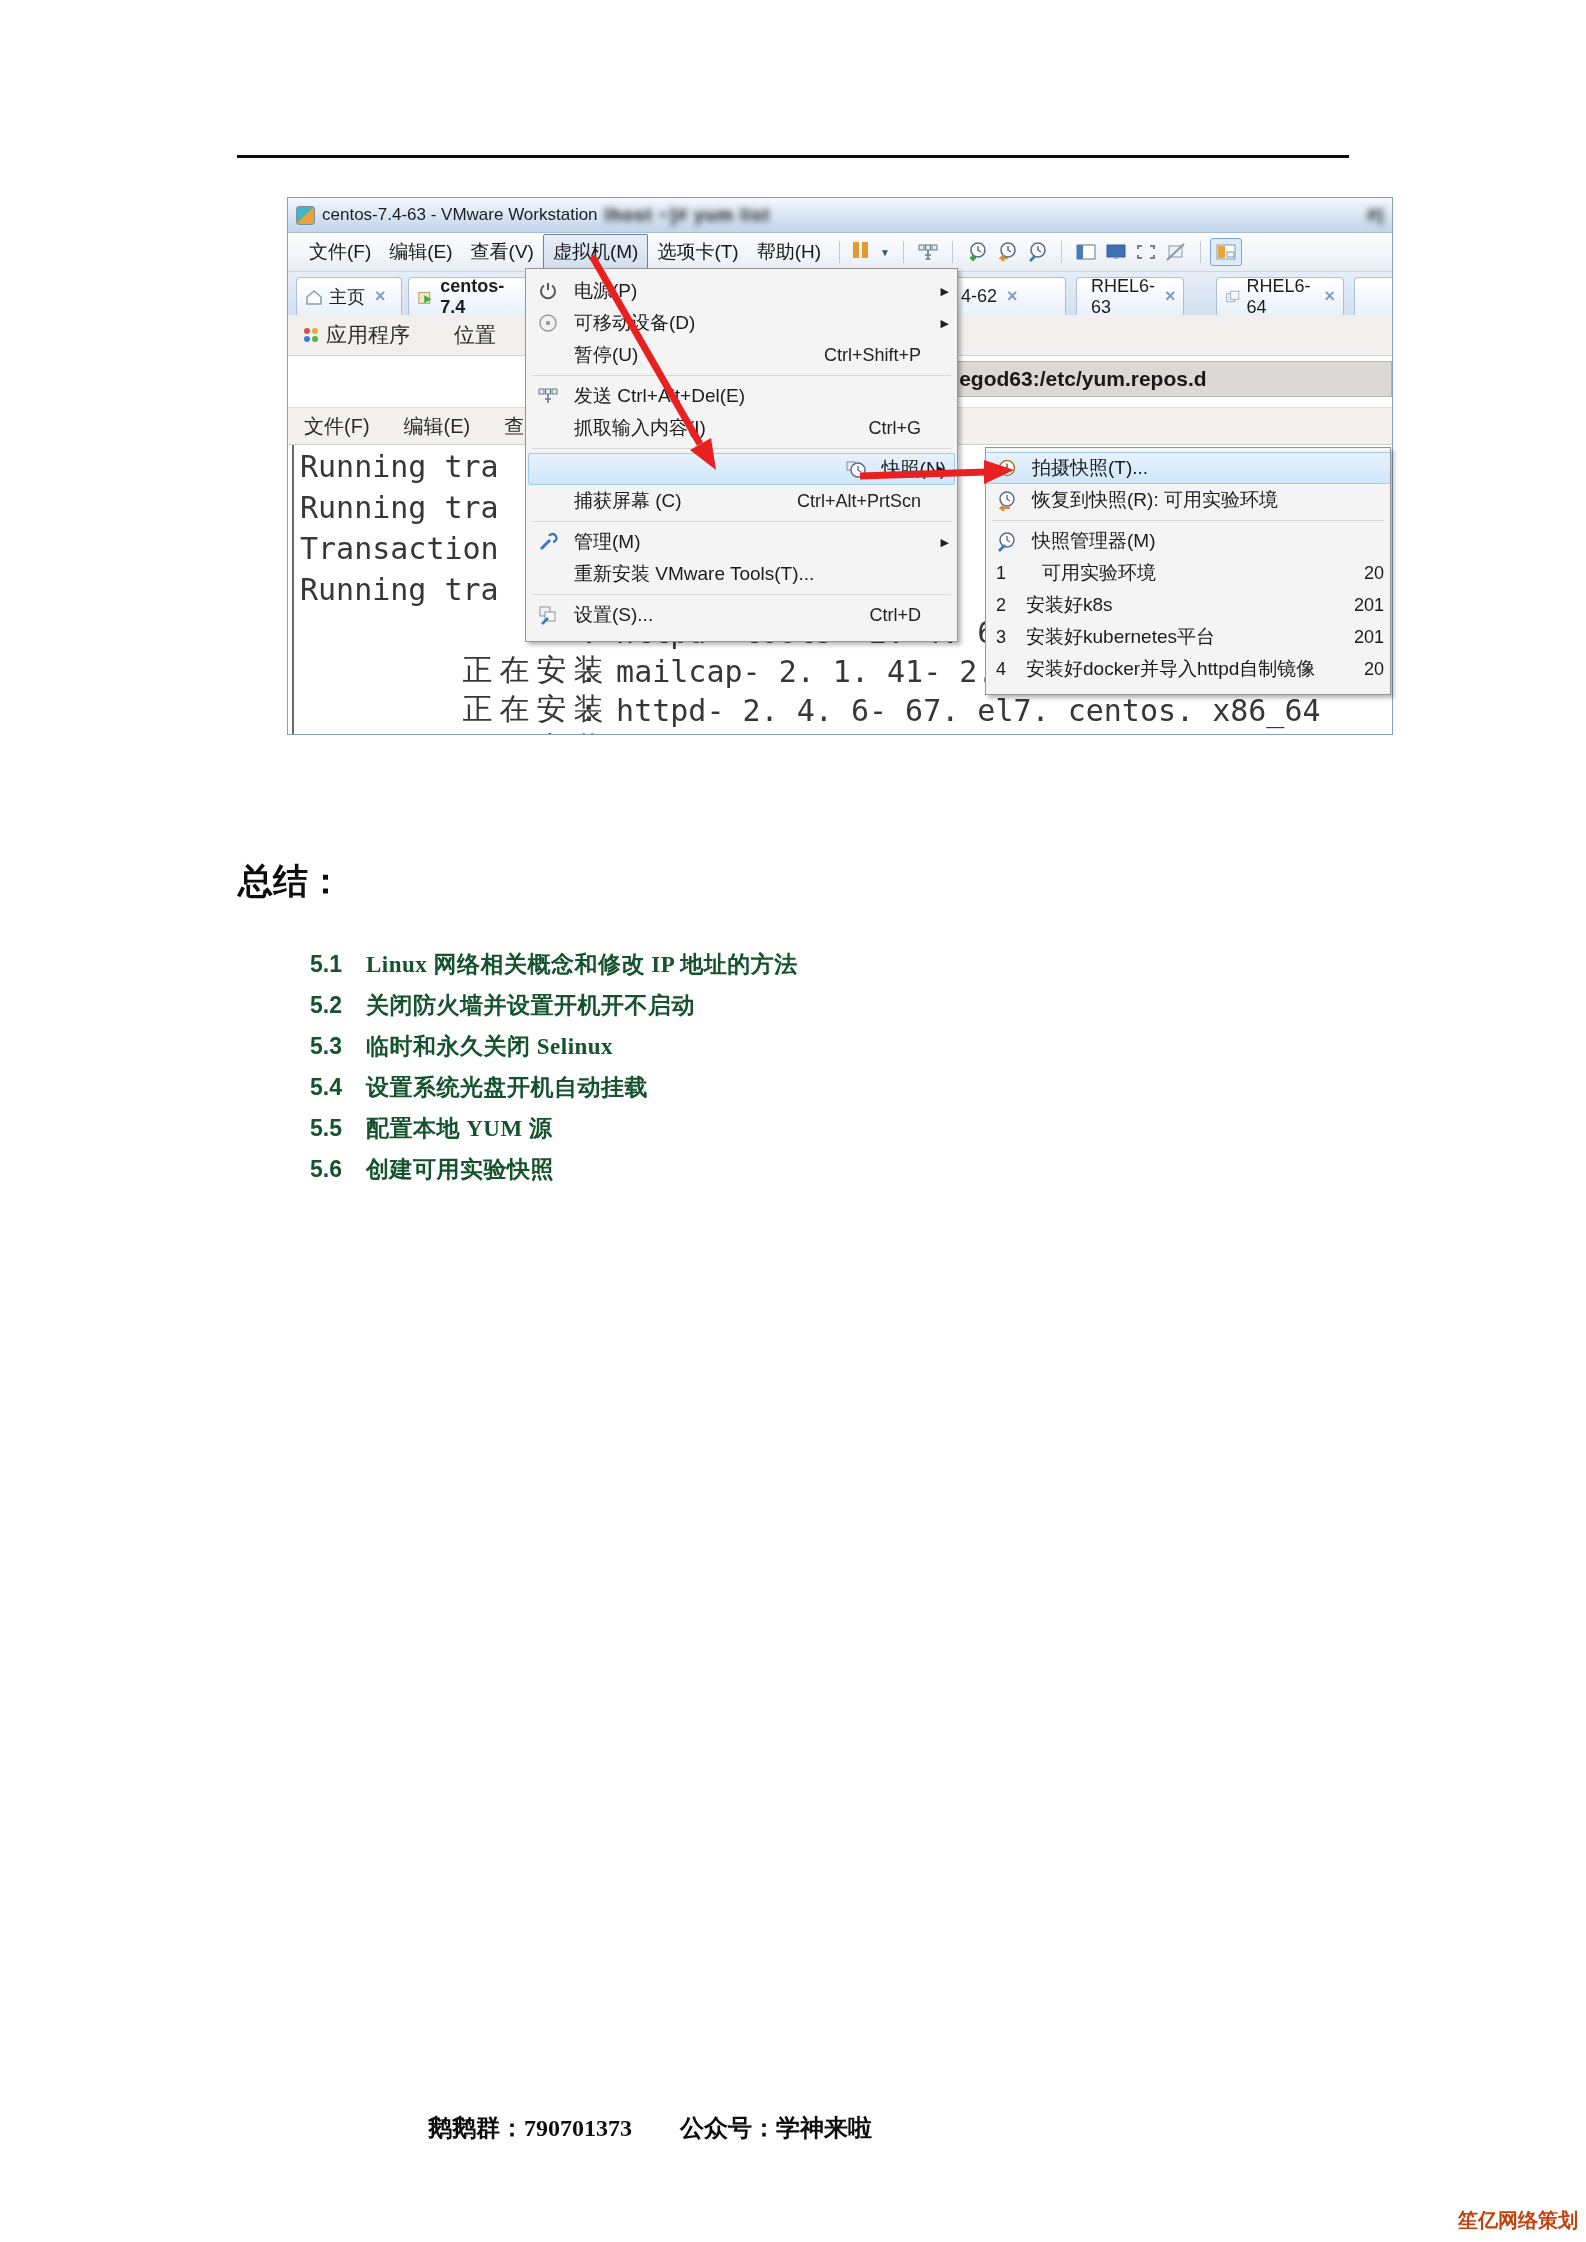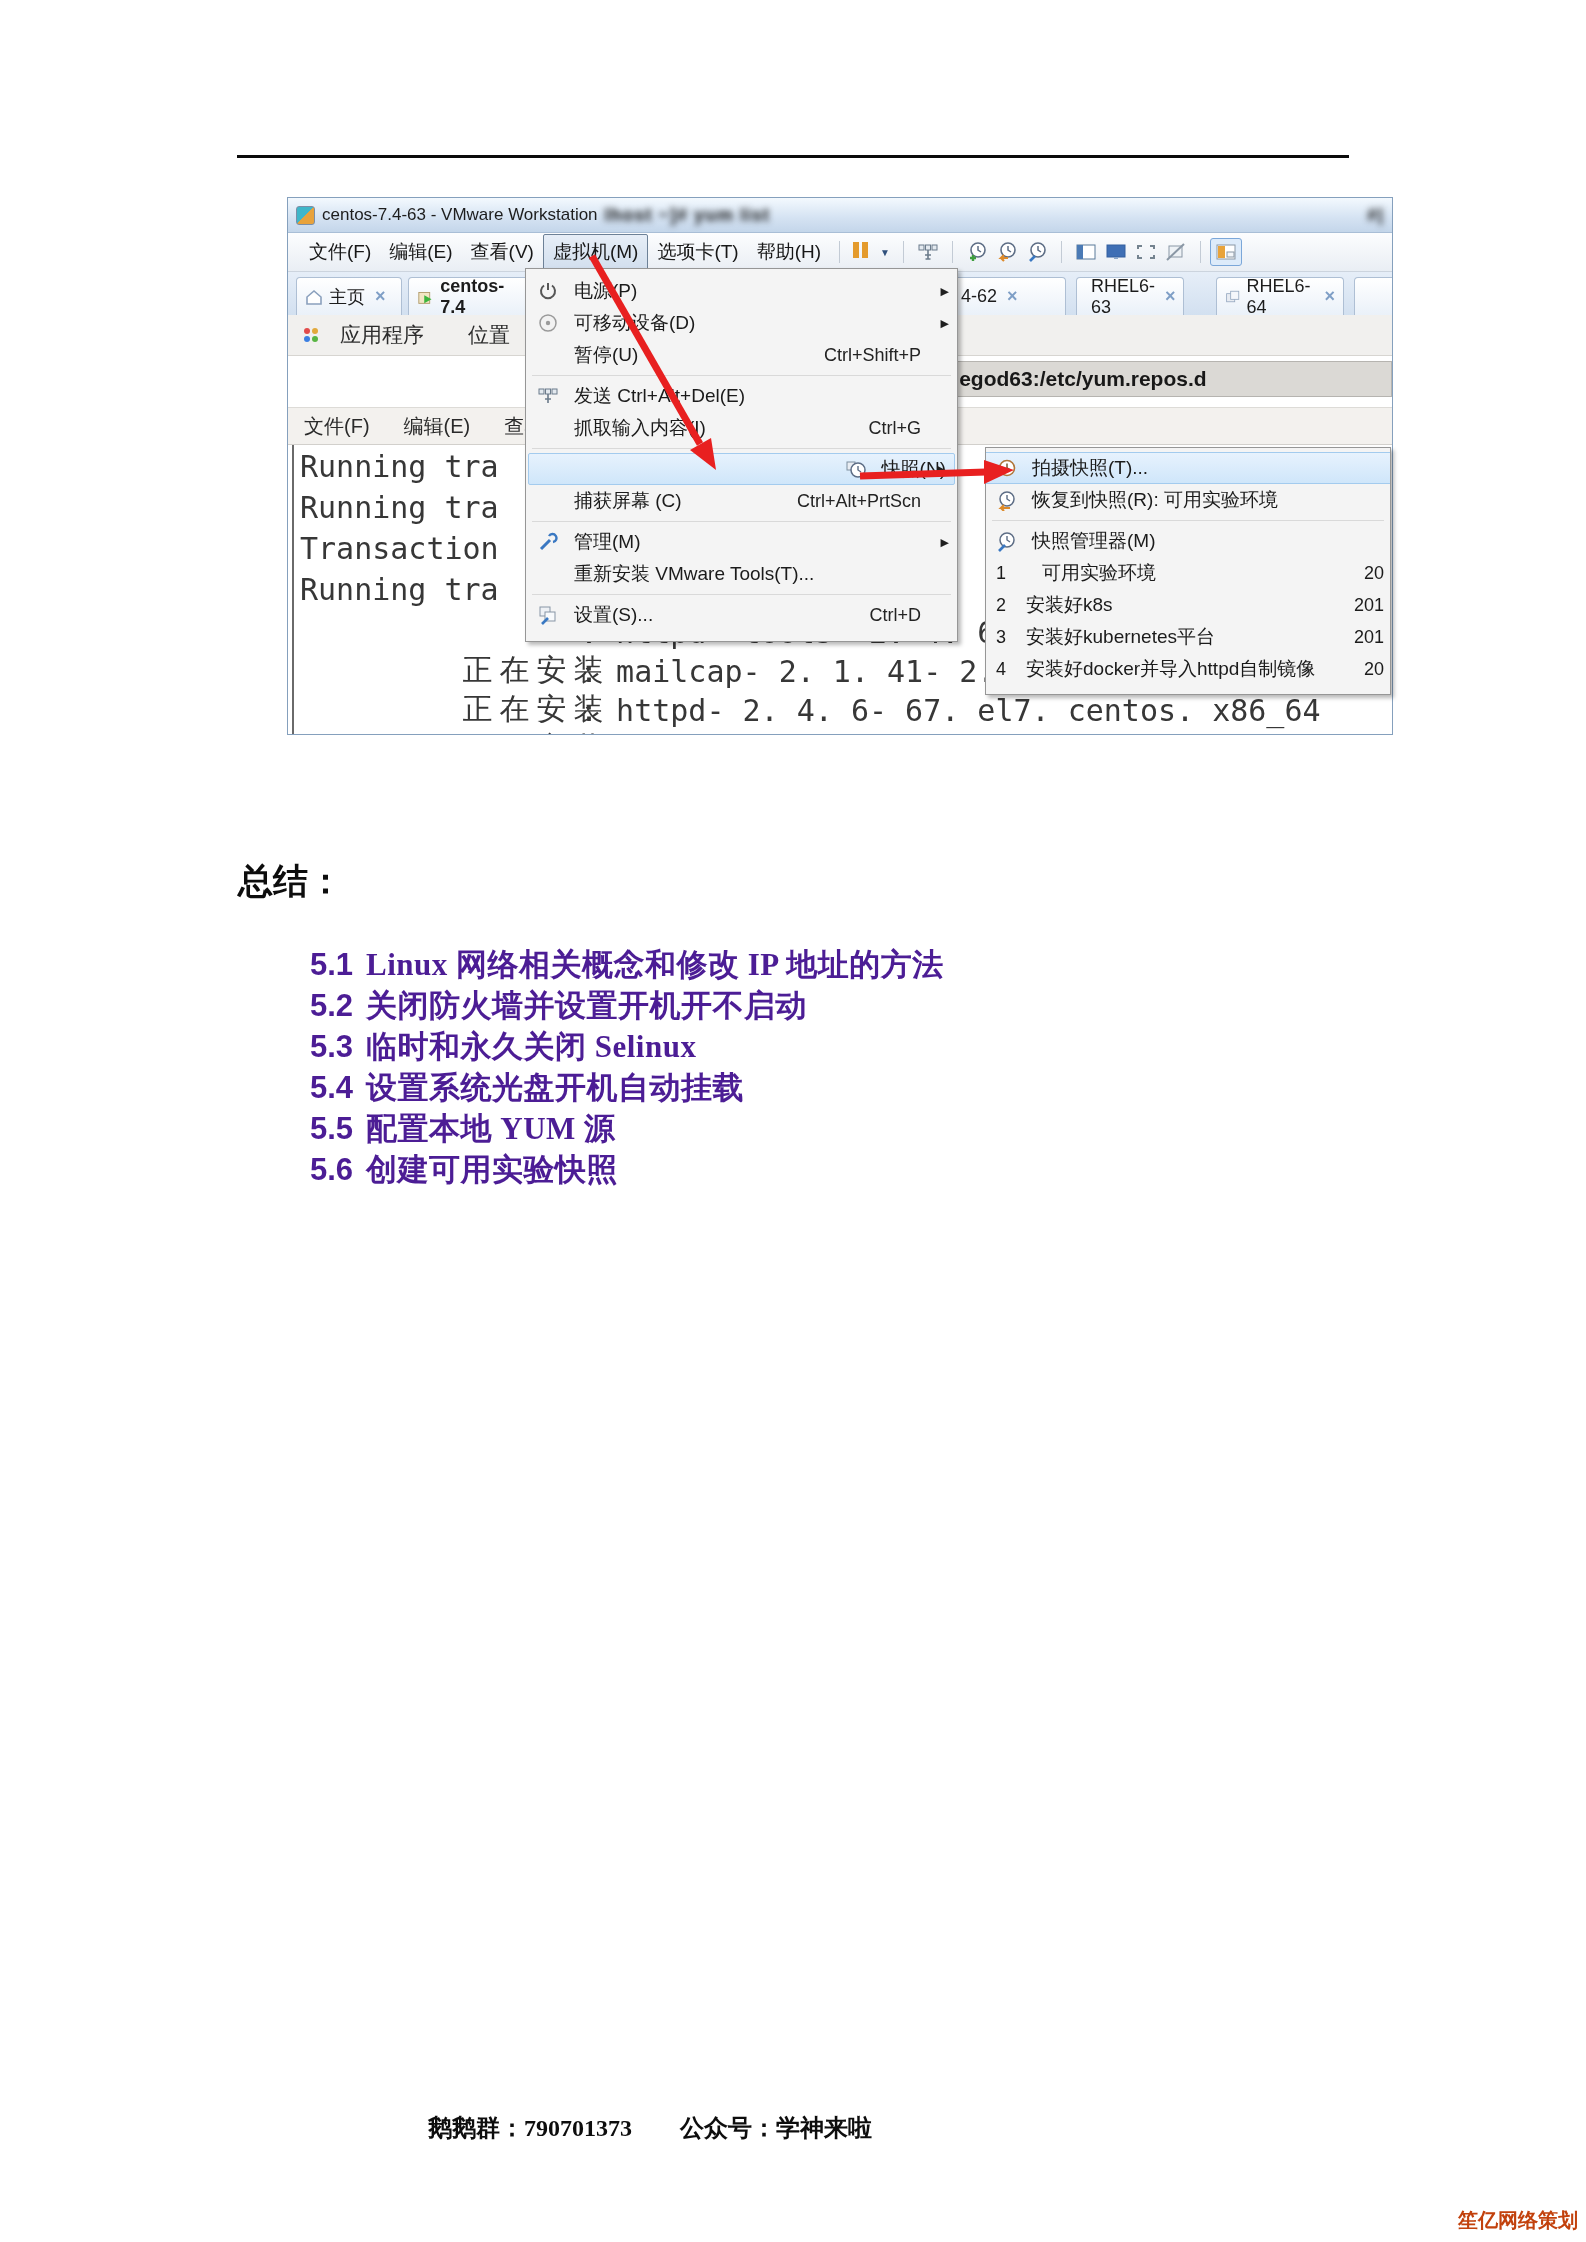--- a/index.html
+++ b/index.html
@@ -32,21 +32,21 @@
           border-bottom:1px solid #b7c6d9;}
   .tab{position:absolute;top:5px;height:38px;background:linear-gradient(#ffffff,#eaf1f9);
        border:1px solid #aebfd4;border-bottom:none;border-radius:4px 4px 0 0;
        display:flex;align-items:center;padding:0 8px;gap:6px;font-size:18px;color:#1c1c1c;box-sizing:border-box;}
   .tab .x{color:#7f9fc6;font-weight:bold;font-size:18px;margin-left:4px;}
   .tab .bold{font-weight:bold;}
 
   .screen{position:absolute;left:0;top:117px;width:100%;height:419px;background:#fff;}
   .gnomebar{height:40px;background:#f1f0ee;border-bottom:1px solid #d7d5d1;display:flex;
             align-items:center;gap:44px;padding-left:14px;font-size:21px;color:#2c2c2c;}
-  .gnomeapps{display:flex;align-items:center;gap:20px;}
+  .gnomeapps{display:flex;align-items:center;gap:6px;}
   .termtitle{position:absolute;left:400px;right:0;top:46px;height:36px;background:#dbd9d5;
              border:1px solid #b6b4b0;box-sizing:border-box;display:flex;align-items:center;
              justify-content:center;font-weight:bold;font-size:21px;color:#181818;}
   .termmenu{position:absolute;left:0;right:0;top:92px;height:36px;background:#f3f1ee;
             border-top:1px solid #dddbd7;border-bottom:1px solid #d2d0cc;display:flex;
             align-items:center;gap:34px;padding-left:16px;font-size:20px;color:#2a2a2a;}
   .termborder{position:absolute;left:4px;top:130px;bottom:0;width:2px;background:#6a6a6a;}
   .tline{position:absolute;left:12px;font-family:"DejaVu Sans Mono",monospace;
          font-size:30px;color:#373737;white-space:pre;}
   .tlabel{letter-spacing:7px;}
@@ -74,21 +74,21 @@
   .sdate{margin-left:auto;font-size:18px;color:#1b1b1b;}
 
   .arrows{position:absolute;left:0;top:0;z-index:10;pointer-events:none;}
 
   
   .doc-instruction{position:absolute;left:286px;top:779px;font-family:"Liberation Serif",serif;
                    font-weight:bold;font-size:24px;color:#0d0d0d;letter-spacing:1px;}
   .doc-summary-title{position:absolute;left:238px;top:858px;font-family:"Liberation Serif",serif;
                      font-weight:bold;font-size:35px;color:#0d0d0d;}
   .doc-list{position:absolute;left:310px;top:944px;}
-  .doc-li{display:flex;height:41px;align-items:center;font-size:31px;color:#4c1d95;}
+  .doc-li{display:flex;height:41px;align-items:center;font-size:23px;color:#14532d;}
   .doc-li .num{width:56px;font-weight:bold;font-family:"Liberation Sans",sans-serif;}
   .doc-li .txt{font-family:"Liberation Serif",serif;font-weight:bold;letter-spacing:0.5px;}
   .doc-footer{position:absolute;left:428px;top:2112px;font-family:"Liberation Serif",serif;
               font-weight:bold;font-size:24px;color:#0d0d0d;}
   .watermark{position:absolute;right:8px;top:2207px;font-weight:bold;font-size:20px;color:#c2410c;}
   svg{display:block;}
 </style>
 </head>
 <body>
 

